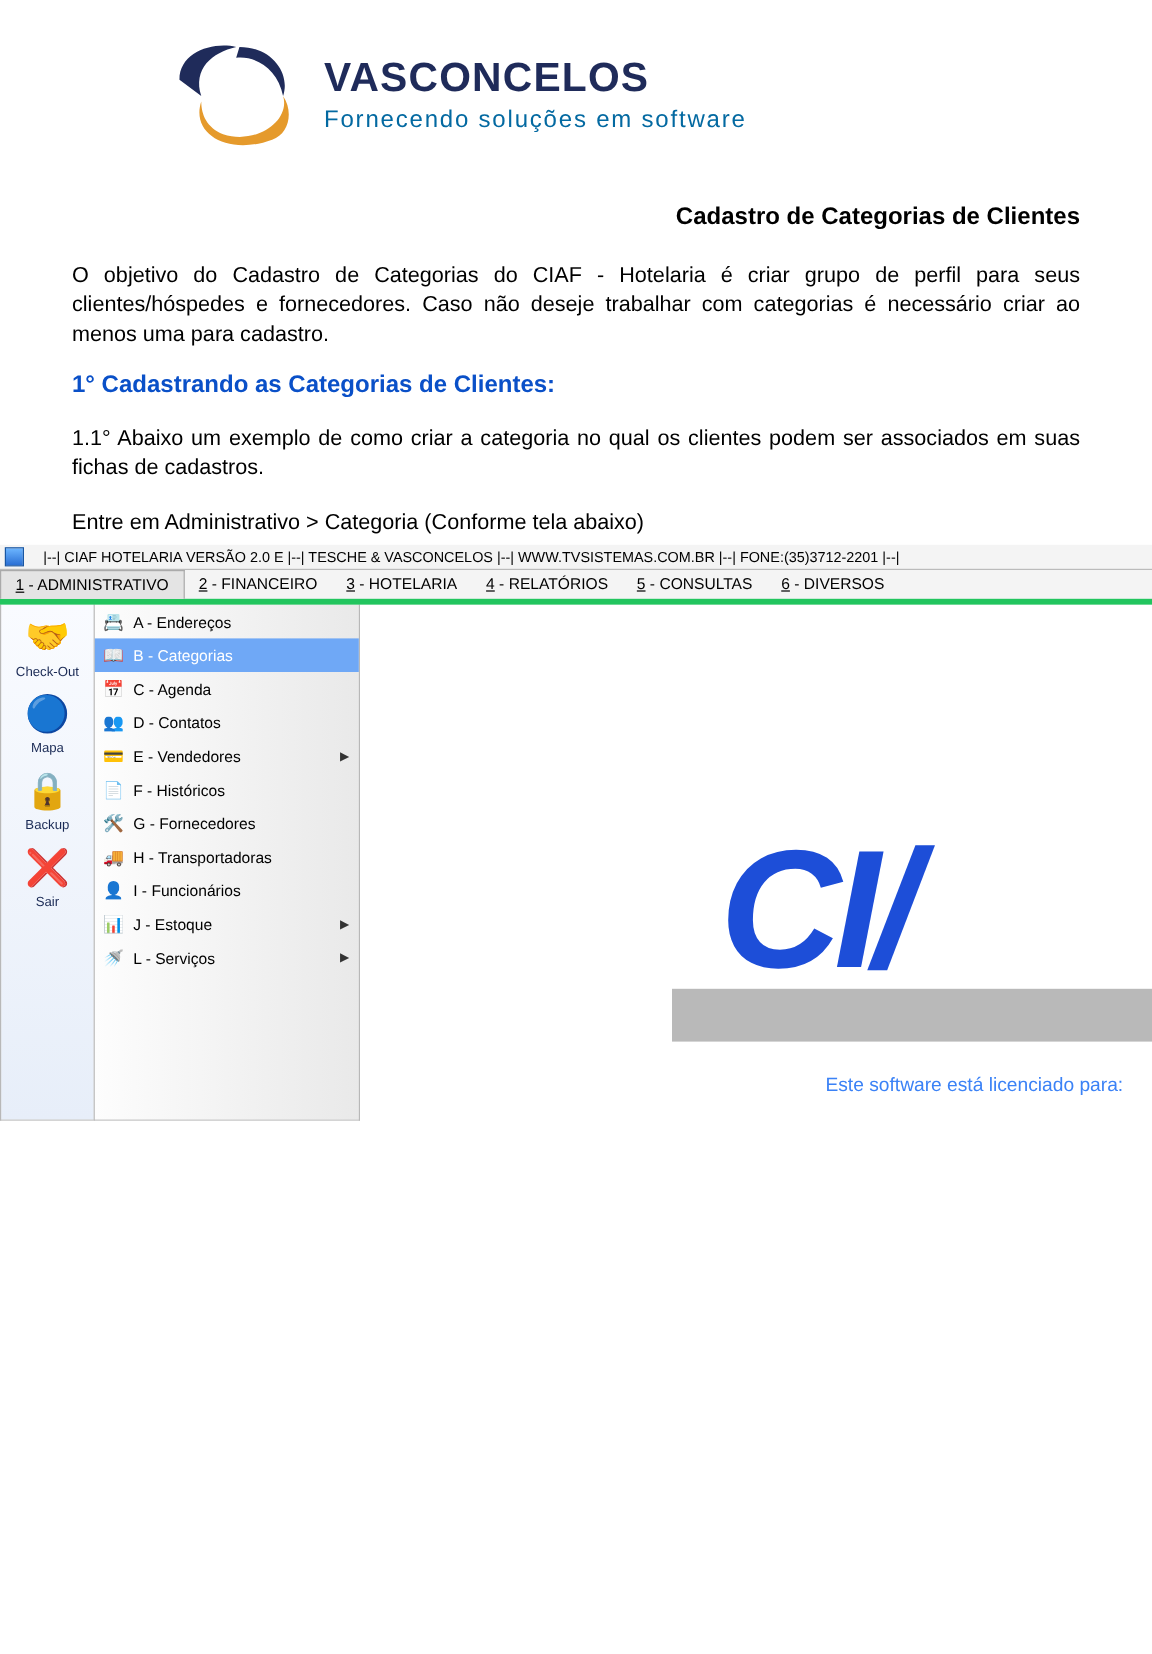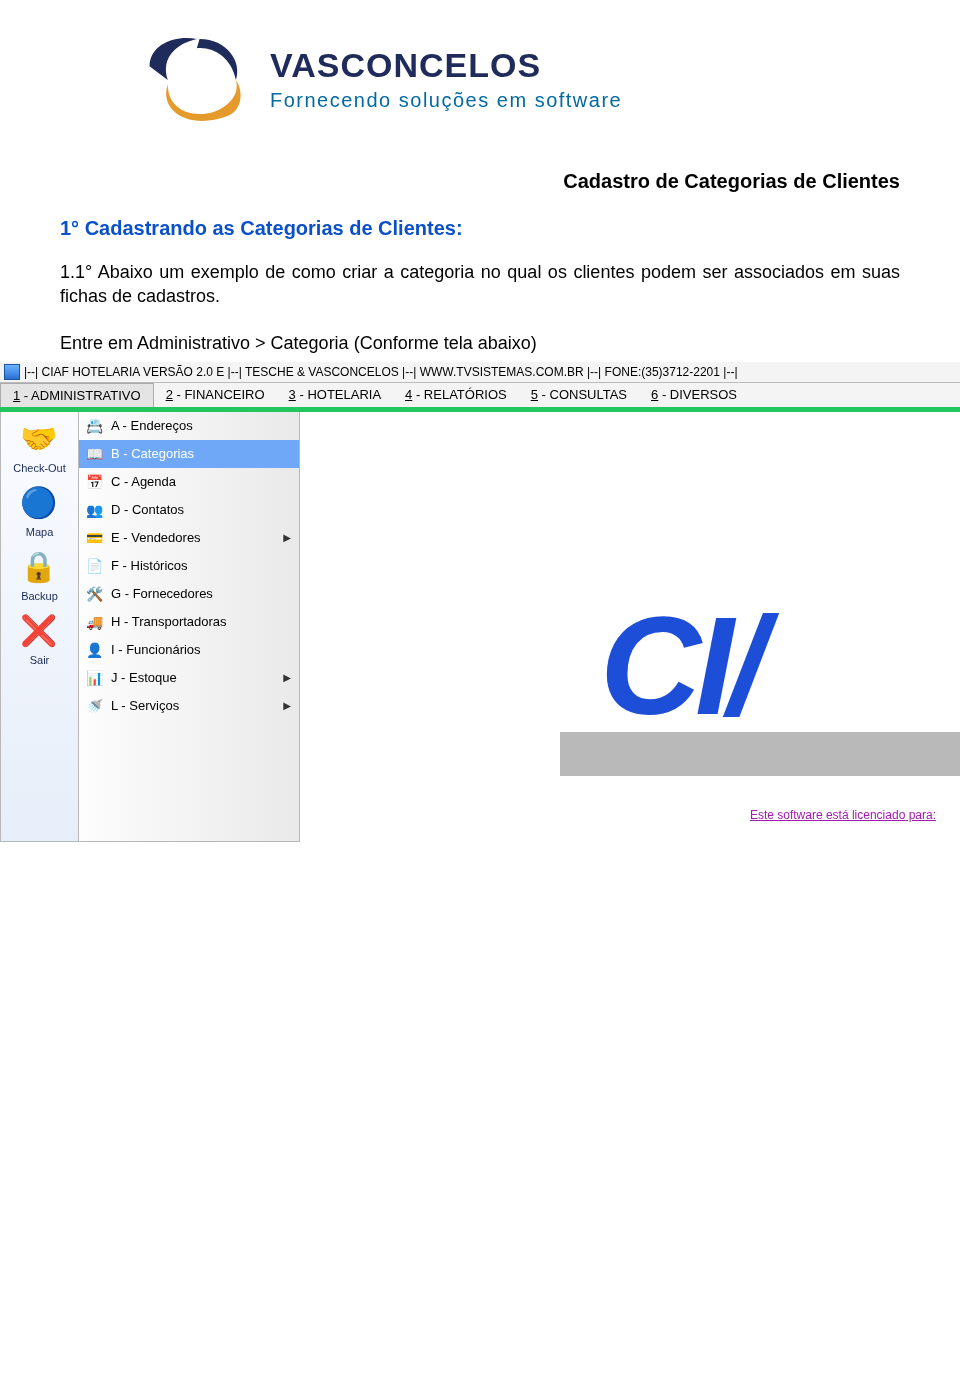--- a/index.html
+++ b/index.html
@@ -69,21 +69,21 @@
   .app-window {
     margin: 0;
     width: 960px;
     font-family: "Segoe UI", Tahoma, sans-serif;
     font-size: 13px;
     color: #000;
   }
   .title-row {
     display: flex;
     align-items: center;
-    gap: 4px;
+    gap: 16px;
     background: #f4f4f4;
     padding: 2px 4px;
     border-bottom: 1px solid #bbb;
   }
   .title-icon {
     width: 16px; height: 16px;
     background: linear-gradient(#6cb5ff,#2a6fd4);
     border: 1px solid #1856a3;
   }
   .title-text { font-size: 12px; color: #000; white-space: nowrap; }
@@ -183,23 +183,22 @@
     right: 0;
     bottom: 66px;
     width: 400px;
     height: 44px;
     background: #b9b9b9;
   }
   .license-text {
     position: absolute;
     right: 24px;
     bottom: 20px;
-    font-size: 12px;
-    color: #a21caf;
-    text-decoration: underline;
+    font-size: 16px;
+    color: #3b82f6;
   }
 </style>
 </head>
 <body>
 
 <div class="page">
 
   <div class="logo-wrap">
     <div class="logo-mark">
       <svg viewBox="0 0 120 110">
@@ -209,20 +208,21 @@
       </svg>
     </div>
     <div class="logo-text-block">
       <div class="brand-name">VASCONCELOS</div>
       <div class="tagline">Fornecendo soluções em software</div>
     </div>
   </div>
 
   <div class="content">
     <div class="doc-title">Cadastro de Categorias de Clientes</div>
+    <p class="para">O objetivo do Cadastro de Categorias do CIAF - Hotelaria é criar grupo de perfil para seus clientes/hóspedes e fornecedores. Caso não deseje trabalhar com categorias é necessário criar ao menos uma para cadastro.</p>
     <div class="section-h">1° Cadastrando as Categorias de Clientes:</div>
     <p class="para2">1.1° Abaixo um exemplo de como criar a categoria no qual os clientes podem ser associados em suas fichas de cadastros.</p>
     <p class="nav-step">Entre em Administrativo &gt; Categoria (Conforme tela abaixo)</p>
   </div>
 
   <div class="app-window">
     <div class="title-row">
       <span class="title-icon"></span>
       <span class="title-text">|--| CIAF HOTELARIA VERSÃO 2.0 E |--| TESCHE &amp; VASCONCELOS |--| WWW.TVSISTEMAS.COM.BR |--| FONE:(35)3712-2201 |--|</span>
     </div>

